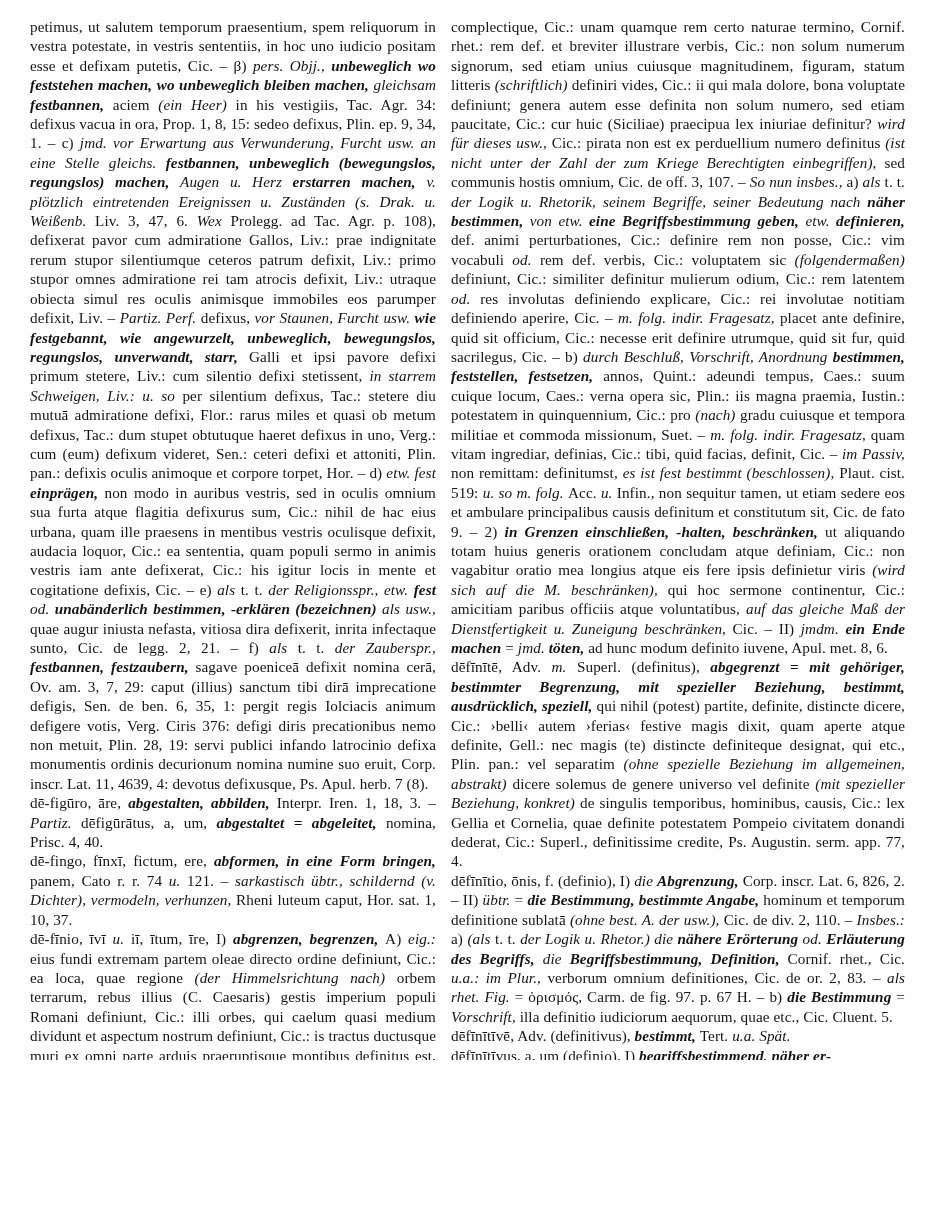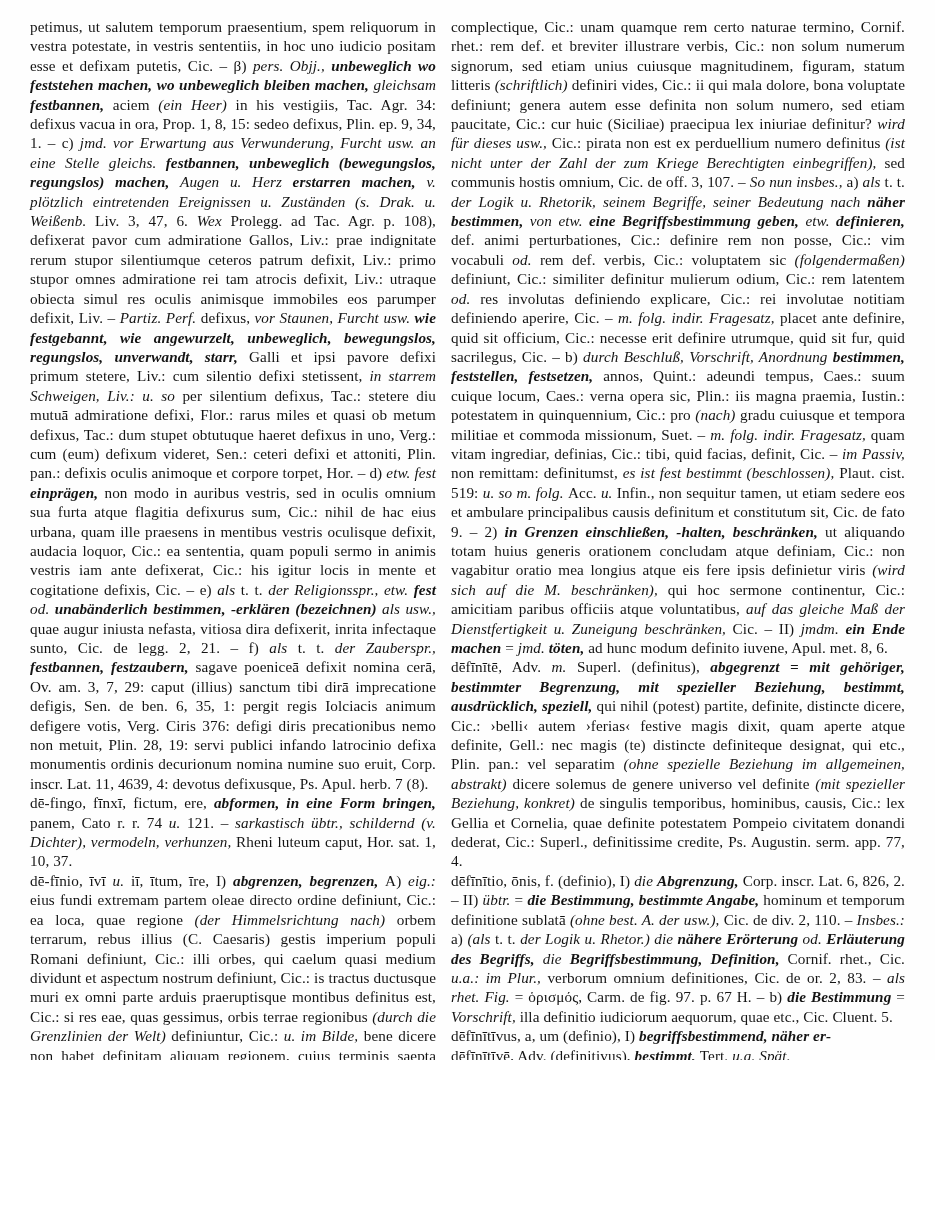--- a/index.html
+++ b/index.html
@@ -49,25 +49,26 @@
     line-height: 19px;
   }
 </style>
 </head>
 <body>
 
 <div class="page">
   <div class="columns">
     <div class="col col-left">
         <p class="entry"><span class="s-r">petimus, ut salutem temporum praesentium, spem reliquorum in vestra potestate, in vestris sententiis, in hoc uno iudicio positam esse et defixam putetis, Cic. – β) </span><span class="s-i">pers. Objj., </span><span class="s-bi">unbeweglich wo feststehen machen, wo unbeweglich bleiben machen, </span><span class="s-i">gleichsam </span><span class="s-bi">festbannen, </span><span class="s-r">aciem </span><span class="s-i">(ein Heer) </span><span class="s-r">in his vestigiis, Tac. Agr. 34: defixus vacua in ora, Prop. 1, 8, 15: sedeo defixus, Plin. ep. 9, 34, 1. – c) </span><span class="s-i">jmd. vor Erwartung aus Verwunderung, Furcht usw. an eine Stelle gleichs. </span><span class="s-bi">festbannen, unbeweglich (bewegungslos, regungslos) machen, </span><span class="s-i">Augen u. Herz </span><span class="s-bi">erstarren machen, </span><span class="s-i">v. plötzlich eintretenden Ereignissen u. Zuständen (s. Drak. u. Weißenb. </span><span class="s-r">Liv. 3, 47, 6. </span><span class="s-i">Wex </span><span class="s-r">Prolegg. ad Tac. Agr. p. 108), defixerat pavor cum admiratione Gallos, Liv.: prae indignitate rerum stupor silentiumque ceteros patrum defixit, Liv.: primo stupor omnes admiratione rei tam atrocis defixit, Liv.: utraque obiecta simul res oculis animisque immobiles eos parumper defixit, Liv. – </span><span class="s-i">Partiz. Perf. </span><span class="s-r">defixus, </span><span class="s-i">vor Staunen, Furcht usw. </span><span class="s-bi">wie festgebannt, wie angewurzelt, unbeweglich, bewegungslos, regungslos, unverwandt, starr, </span><span class="s-r">Galli et ipsi pavore defixi primum stetere, Liv.: cum silentio defixi stetissent, </span><span class="s-i">in starrem Schweigen, Liv.: u. so </span><span class="s-r">per silentium defixus, Tac.: stetere diu mutuā admiratione defixi, Flor.: rarus miles et quasi ob metum defixus, Tac.: dum stupet obtutuque haeret defixus in uno, Verg.: cum (eum) defixum videret, Sen.: ceteri defixi et attoniti, Plin. pan.: defixis oculis animoque et corpore torpet, Hor. – d) </span><span class="s-i">etw. fest </span><span class="s-bi">einprägen, </span><span class="s-r">non modo in auribus vestris, sed in oculis omnium sua furta atque flagitia defixurus sum, Cic.: nihil de hac eius urbana, quam ille praesens in mentibus vestris oculisque defixit, audacia loquor, Cic.: ea sententia, quam populi sermo in animis vestris iam ante defixerat, Cic.: his igitur locis in mente et cogitatione defixis, Cic. – e) </span><span class="s-i">als </span><span class="s-r">t. t. </span><span class="s-i">der Religionsspr., etw. </span><span class="s-bi">fest </span><span class="s-i">od. </span><span class="s-bi">unabänderlich bestimmen, -erklären (bezeichnen) </span><span class="s-i">als usw., </span><span class="s-r">quae augur iniusta nefasta, vitiosa dira defixerit, inrita infectaque sunto, Cic. de legg. 2, 21. – f) </span><span class="s-i">als </span><span class="s-r">t. t. </span><span class="s-i">der Zauberspr., </span><span class="s-bi">festbannen, festzaubern, </span><span class="s-r">sagave poeniceā defixit nomina cerā, Ov. am. 3, 7, 29: caput (illius) sanctum tibi dirā imprecatione defigis, Sen. de ben. 6, 35, 1: pergit regis Iolciacis animum defigere votis, Verg. Ciris 376: defigi diris precationibus nemo non metuit, Plin. 28, 19: servi publici infando latrocinio defixa monumentis ordinis decurionum nomina numine suo eruit, Corp. inscr. Lat. 11, 4639, 4: devotus defixusque, Ps. Apul. herb. 7 (8).</span></p>
+        <p class="entry"><span class="s-b">dē-figūro</span><span class="s-r">, āre, </span><span class="s-bi">abgestalten, abbilden, </span><span class="s-r">Interpr. Iren. 1, 18, 3. – </span><span class="s-i">Partiz. </span><span class="s-r">dēfigūrātus, a, um, </span><span class="s-bi">abgestaltet = abgeleitet, </span><span class="s-r">nomina, Prisc. 4, 40.</span></p>
         <p class="entry"><span class="s-b">dē-fingo</span><span class="s-r">, fīnxī, fictum, ere, </span><span class="s-bi">abformen, in eine Form bringen, </span><span class="s-r">panem, Cato r. r. 74 </span><span class="s-i">u. </span><span class="s-r">121. – </span><span class="s-i">sarkastisch übtr., schildernd (v. Dichter), vermodeln, verhunzen, </span><span class="s-r">Rheni luteum caput, Hor. sat. 1, 10, 37.</span></p>
         <p class="entry"><span class="s-b">dē-fīnio</span><span class="s-r">, īvī </span><span class="s-i">u. </span><span class="s-r">iī, ītum, īre, I) </span><span class="s-bi">abgrenzen, begrenzen, </span><span class="s-r">A) </span><span class="s-i">eig.: </span><span class="s-r">eius fundi extremam partem oleae directo ordine definiunt, Cic.: ea loca, quae regione </span><span class="s-i">(der Himmelsrichtung nach) </span><span class="s-r">orbem terrarum, rebus illius (C. Caesaris) gestis imperium populi Romani definiunt, Cic.: illi orbes, qui caelum quasi medium dividunt et aspectum nostrum definiunt, Cic.: is tractus ductusque muri ex omni parte arduis praeruptisque montibus definitus est, Cic.: si res eae, quas gessimus, orbis terrae regionibus </span><span class="s-i">(durch die Grenzlinien der Welt) </span><span class="s-r">definiuntur, Cic.: </span><span class="s-i">u. im Bilde, </span><span class="s-r">bene dicere non habet definitam aliquam regionem, cuius terminis saepta teneatur, Cic.: nullis ut terminis circumscribat aut definiat ius suum, quominus ei liceat eādem illā facultate et copiā vagari, quā velit, Cic. – B) </span><span class="s-i">übtr.: </span><span class="s-r">1) </span><span class="s-i">durch Abgrenzung </span><span class="s-bi">näher bestimmen, -bezeichnen, -angeben, -andeuten, -feststellen, </span><span class="s-r">cur eos (agros) non definis neque nominas? definio, inquit, Italiam, Cic.: universam et propriam oratoris vim definire</span></p>
       </div>
     <div class="col col-right">
         <p class="entry"><span class="s-r">complectique, Cic.: unam quamque rem certo naturae termino, Cornif. rhet.: rem def. et breviter illustrare verbis, Cic.: non solum numerum signorum, sed etiam unius cuiusque magnitudinem, figuram, statum litteris </span><span class="s-i">(schriftlich) </span><span class="s-r">definiri vides, Cic.: ii qui mala dolore, bona voluptate definiunt; genera autem esse definita non solum numero, sed etiam paucitate, Cic.: cur huic (Siciliae) praecipua lex iniuriae definitur? </span><span class="s-i">wird für dieses usw., </span><span class="s-r">Cic.: pirata non est ex perduellium numero definitus </span><span class="s-i">(ist nicht unter der Zahl der zum Kriege Berechtigten einbegriffen), </span><span class="s-r">sed communis hostis omnium, Cic. de off. 3, 107. – </span><span class="s-i">So nun insbes., </span><span class="s-r">a) </span><span class="s-i">als </span><span class="s-r">t. t. </span><span class="s-i">der Logik u. Rhetorik, seinem Begriffe, seiner Bedeutung nach </span><span class="s-bi">näher bestimmen, </span><span class="s-i">von etw. </span><span class="s-bi">eine Begriffsbestimmung geben, </span><span class="s-i">etw. </span><span class="s-bi">definieren, </span><span class="s-r">def. animi perturbationes, Cic.: definire rem non posse, Cic.: vim vocabuli </span><span class="s-i">od. </span><span class="s-r">rem def. verbis, Cic.: voluptatem sic </span><span class="s-i">(folgendermaßen) </span><span class="s-r">definiunt, Cic.: similiter definitur mulierum odium, Cic.: rem latentem </span><span class="s-i">od. </span><span class="s-r">res involutas definiendo explicare, Cic.: rei involutae notitiam definiendo aperire, Cic. – </span><span class="s-i">m. folg. indir. Fragesatz, </span><span class="s-r">placet ante definire, quid sit officium, Cic.: necesse erit definire utrumque, quid sit fur, quid sacrilegus, Cic. – b) </span><span class="s-i">durch Beschluß, Vorschrift, Anordnung </span><span class="s-bi">bestimmen, feststellen, festsetzen, </span><span class="s-r">annos, Quint.: adeundi tempus, Caes.: suum cuique locum, Caes.: verna opera sic, Plin.: iis magna praemia, Iustin.: potestatem in quinquennium, Cic.: pro </span><span class="s-i">(nach) </span><span class="s-r">gradu cuiusque et tempora militiae et commoda missionum, Suet. – </span><span class="s-i">m. folg. indir. Fragesatz, </span><span class="s-r">quam vitam ingrediar, definias, Cic.: tibi, quid facias, definit, Cic. – </span><span class="s-i">im Passiv, </span><span class="s-r">non remittam: definitumst, </span><span class="s-i">es ist fest bestimmt (beschlossen), </span><span class="s-r">Plaut. cist. 519: </span><span class="s-i">u. so m. folg. </span><span class="s-r">Acc. </span><span class="s-i">u. </span><span class="s-r">Infin., non sequitur tamen, ut etiam sedere eos et ambulare principalibus causis definitum et constitutum sit, Cic. de fato 9. – 2) </span><span class="s-bi">in Grenzen einschließen, -halten, beschränken, </span><span class="s-r">ut aliquando totam huius generis orationem concludam atque definiam, Cic.: non vagabitur oratio mea longius atque eis fere ipsis definietur viris </span><span class="s-i">(wird sich auf die M. beschränken), </span><span class="s-r">qui hoc sermone continentur, Cic.: amicitiam paribus officiis atque voluntatibus, </span><span class="s-i">auf das gleiche Maß der Dienstfertigkeit u. Zuneigung beschränken, </span><span class="s-r">Cic. – II) </span><span class="s-i">jmdm. </span><span class="s-bi">ein Ende machen </span><span class="s-r">= </span><span class="s-i">jmd. </span><span class="s-bi">töten, </span><span class="s-r">ad hunc modum definito iuvene, Apul. met. 8, 6.</span></p>
         <p class="entry"><span class="s-b">dēfīnītē</span><span class="s-r">, Adv. </span><span class="s-i">m. </span><span class="s-r">Superl. (definitus), </span><span class="s-bi">abgegrenzt = mit gehöriger, bestimmter Begrenzung, mit spezieller Beziehung, bestimmt, ausdrücklich, speziell, </span><span class="s-r">qui nihil (potest) partite, definite, distincte dicere, Cic.: ›belli‹ autem ›ferias‹ festive magis dixit, quam aperte atque definite, Gell.: nec magis (te) distincte definiteque designat, qui etc., Plin. pan.: vel separatim </span><span class="s-i">(ohne spezielle Beziehung im allgemeinen, abstrakt) </span><span class="s-r">dicere solemus de genere universo vel definite </span><span class="s-i">(mit spezieller Beziehung, konkret) </span><span class="s-r">de singulis temporibus, hominibus, causis, Cic.: lex Gellia et Cornelia, quae definite potestatem Pompeio civitatem donandi dederat, Cic.: Superl., definitissime credite, Ps. Augustin. serm. app. 77, 4.</span></p>
         <p class="entry"><span class="s-b">dēfīnītio</span><span class="s-r">, ōnis, f. (definio), I) </span><span class="s-i">die </span><span class="s-bi">Abgrenzung, </span><span class="s-r">Corp. inscr. Lat. 6, 826, 2. – II) </span><span class="s-i">übtr. </span><span class="s-r">= </span><span class="s-bi">die Bestimmung, bestimmte Angabe, </span><span class="s-r">hominum et temporum definitione sublatā </span><span class="s-i">(ohne best. A. der usw.), </span><span class="s-r">Cic. de div. 2, 110. – </span><span class="s-i">Insbes.: </span><span class="s-r">a) </span><span class="s-i">(als </span><span class="s-r">t. t. </span><span class="s-i">der Logik u. Rhetor.) die </span><span class="s-bi">nähere Erörterung </span><span class="s-i">od. </span><span class="s-bi">Erläuterung des Begriffs, </span><span class="s-i">die </span><span class="s-bi">Begriffsbestimmung, Definition, </span><span class="s-r">Cornif. rhet., Cic. </span><span class="s-i">u.a.: im Plur., </span><span class="s-r">verborum omnium definitiones, Cic. de or. 2, 83. – </span><span class="s-i">als rhet. Fig. </span><span class="s-r">= ὁρισμός, Carm. de fig. 97. p. 67 H. – b) </span><span class="s-bi">die Bestimmung </span><span class="s-r">= </span><span class="s-i">Vorschrift, </span><span class="s-r">illa definitio iudiciorum aequorum, quae etc., Cic. Cluent. 5.</span></p>
+        <p class="entry"><span class="s-b">dēfīnītīvē</span><span class="s-r">, Adv. (definitivus), </span><span class="s-bi">bestimmt, </span><span class="s-r">Tert. </span><span class="s-i">u.a. Spät.</span></p>
         <p class="entry"><span class="s-b">dēfīnītīvus</span><span class="s-r">, a, um (definio), I) </span><span class="s-bi">begriffsbestimmend, näher er-</span></p>
-        <p class="entry"><span class="s-b">dēfīnītīvē</span><span class="s-r">, Adv. (definitivus), </span><span class="s-bi">bestimmt, </span><span class="s-r">Tert. </span><span class="s-i">u.a. Spät.</span></p>
       </div>
   </div>
   <div class="page-number">468</div>
 </div>
 
 </body></html>

